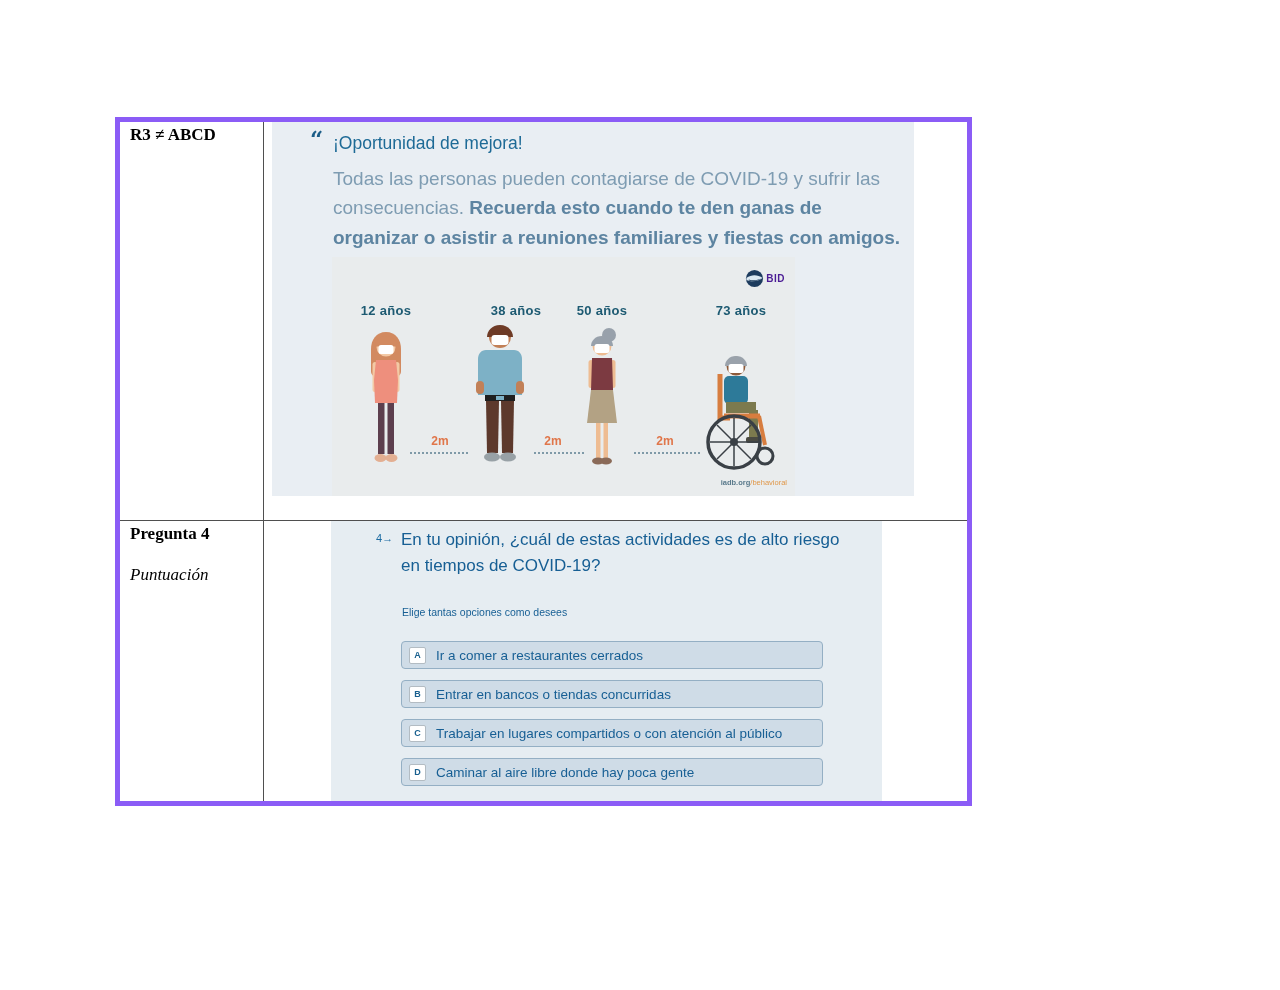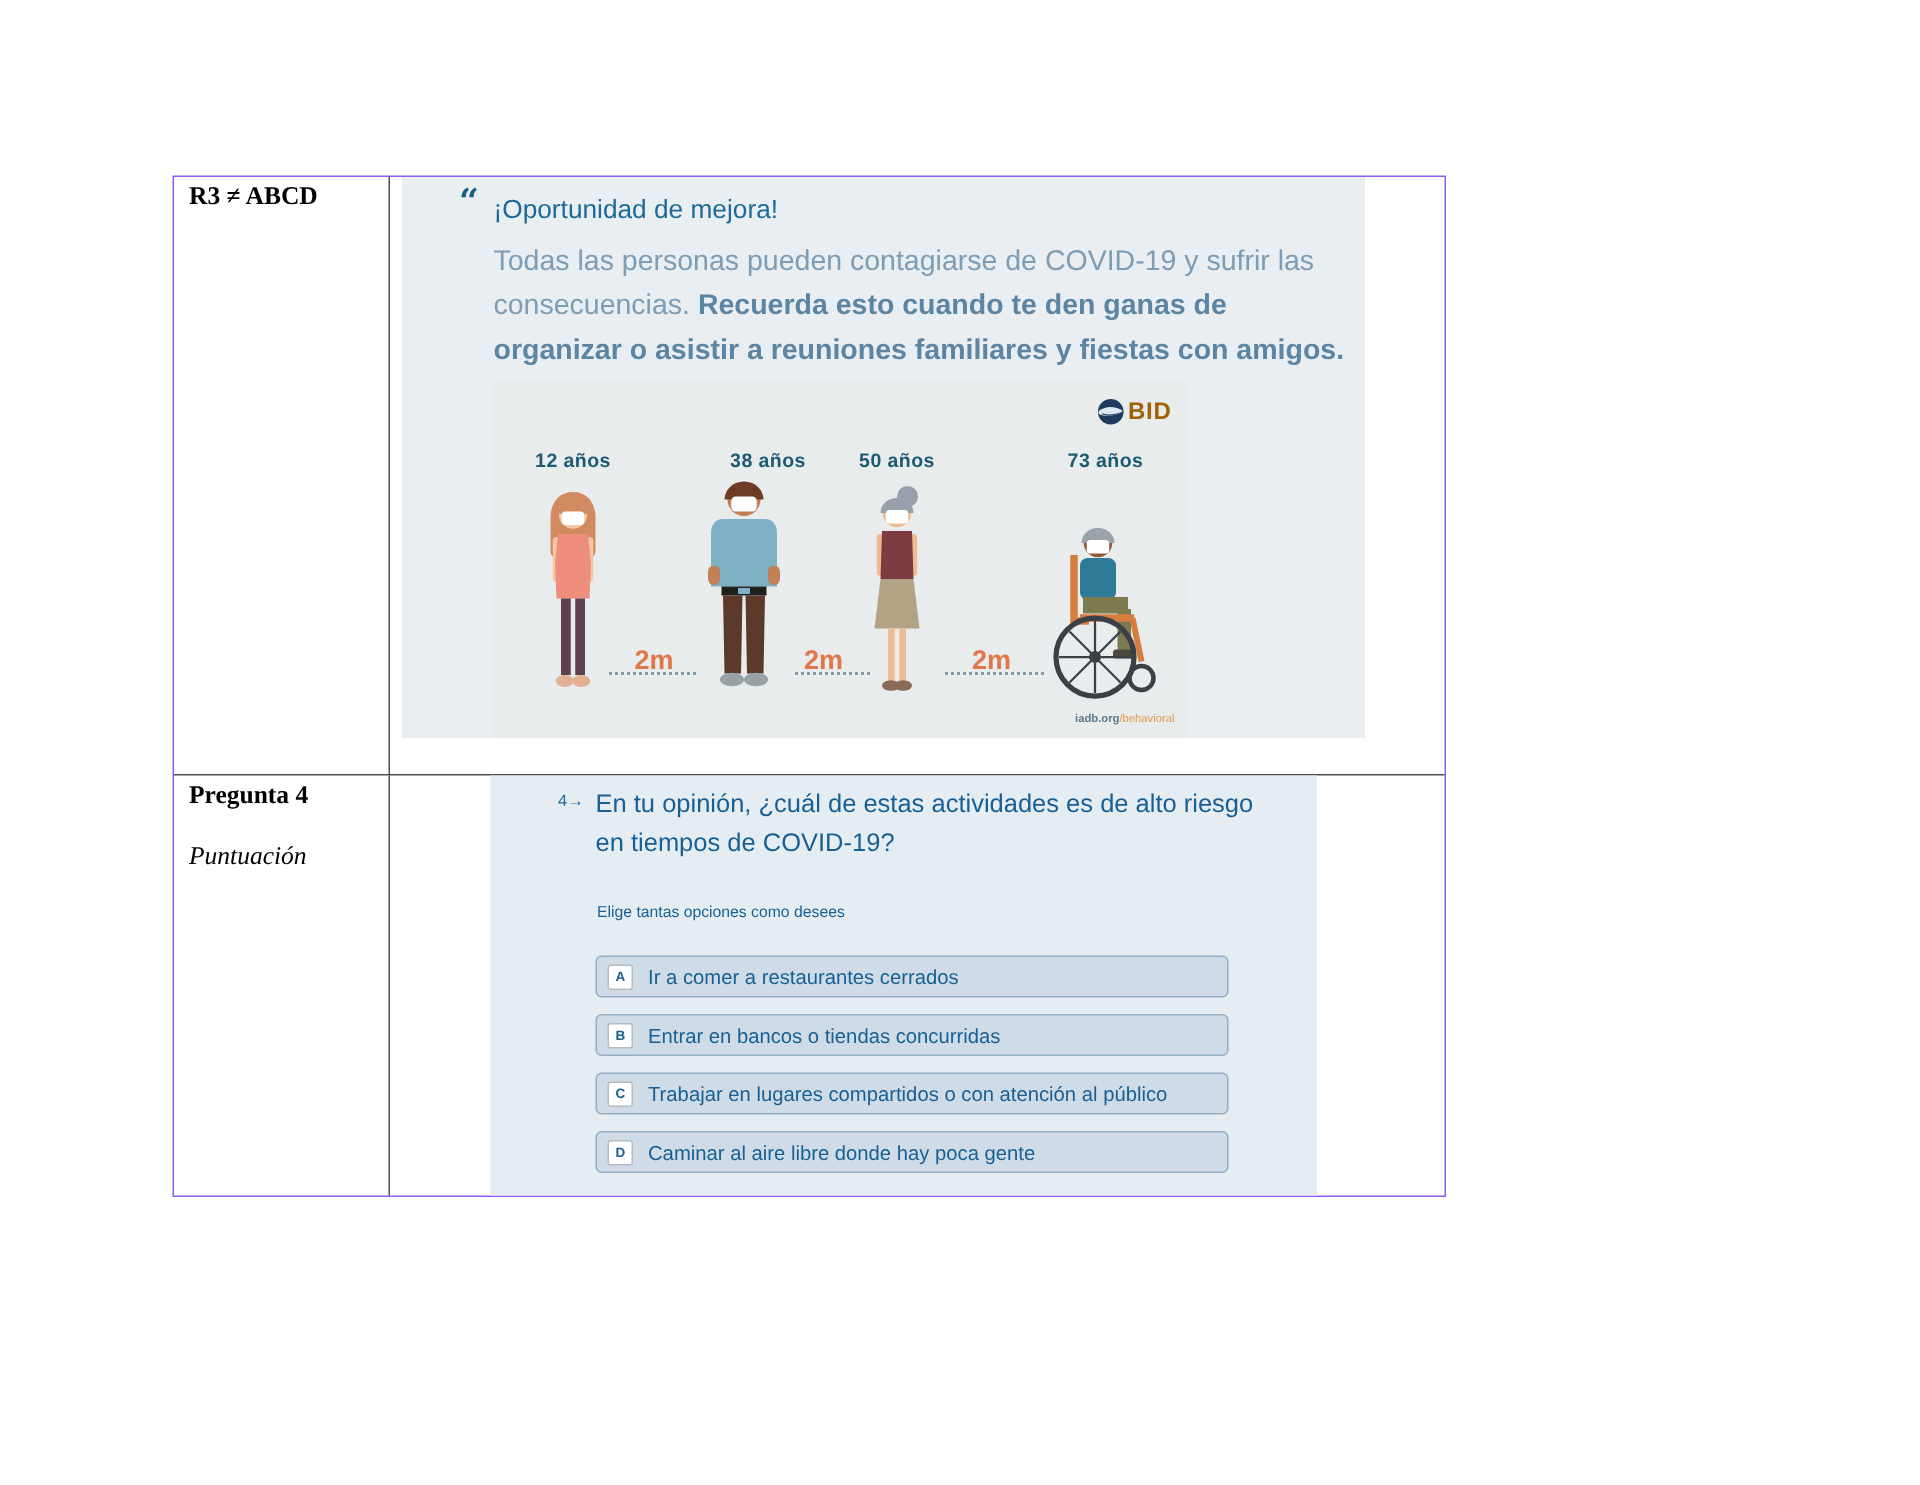--- a/index.html
+++ b/index.html
@@ -1,17 +1,17 @@
 <!DOCTYPE html>
 <html><head>
 <meta charset="utf-8">
 <style>
   html,body{margin:0;padding:0;}
   .page{position:relative;width:1280px;height:990px;background:#ffffff;overflow:hidden;font-family:"Liberation Serif",serif;}
-  .doc-table{position:absolute;left:115px;top:117px;width:847px;height:679px;border:1px solid #8b5cf6;box-sizing:content-box;}
+  .doc-table{position:absolute;left:115px;top:117px;width:847px;height:679px;border:5px solid #8b5cf6;box-sizing:content-box;}
   .trow{display:flex;}
   .trow1{height:398px;border-bottom:1px solid #4f4f4f;}
   .trow2{height:280px;}
   .cell-left{width:144px;border-right:1px solid #4f4f4f;padding:3px 10px;box-sizing:border-box;font-size:17px;color:#000;}
   .cell-right{position:relative;flex:1;}
   .bold{font-weight:bold;}
   .italic{font-style:italic;}
   .p4-sub{margin-top:21px;}
   .score-list{margin-top:23px;}
   .score{line-height:22px;}
@@ -19,23 +19,23 @@
   
   .panel1{position:absolute;left:8px;top:0;width:642px;height:374px;background:#e9eef3;font-family:"Liberation Sans",sans-serif;}
   .quote{position:absolute;left:38px;top:5px;font-size:23px;font-weight:bold;color:#1b5d87;font-family:"DejaVu Serif",serif;line-height:1;}
   .fb-title{position:absolute;left:61px;top:11px;font-size:17.5px;color:#1d6a96;}
   .fb-body{position:absolute;left:61px;top:42px;width:572px;font-size:19px;line-height:1.55;color:#7e9cb2;}
   .fb-body .fb-bold{font-weight:bold;color:#5d84a1;}
 
   
   .illus{position:absolute;left:60px;top:135px;width:463px;height:239px;background:#e9eced;}
   .bid-logo{position:absolute;right:10px;top:12px;display:flex;align-items:center;gap:2px;}
-  .bid-text{font-size:16px;font-weight:800;color:#a16207;letter-spacing:0.5px;}
+  .bid-text{font-size:10px;font-weight:800;color:#4c1d95;letter-spacing:0.5px;}
   .age{position:absolute;top:46px;transform:translateX(-50%);font-weight:bold;font-size:13px;color:#1d5a72;letter-spacing:0.3px;white-space:nowrap;}
-  .dist{position:absolute;top:177px;transform:translateX(-50%);color:#e0764a;font-weight:bold;font-size:18px;}
+  .dist{position:absolute;top:177px;transform:translateX(-50%);color:#e0764a;font-weight:bold;font-size:12px;}
   .dotline{position:absolute;top:195px;border-top:2px dotted #7f9aa8;height:0;}
   .figure{position:absolute;}
   .credit{position:absolute;right:8px;top:221px;font-size:7.5px;white-space:nowrap;}
   .credit .site{color:#5a7a8c;font-weight:bold;}
   .credit .path{color:#e0984a;margin-top:12px;}
 
   
   .condition{position:absolute;left:8px;top:377px;font-family:"Liberation Serif",serif;font-weight:bold;font-size:17px;color:#000;white-space:nowrap;}
 
   

